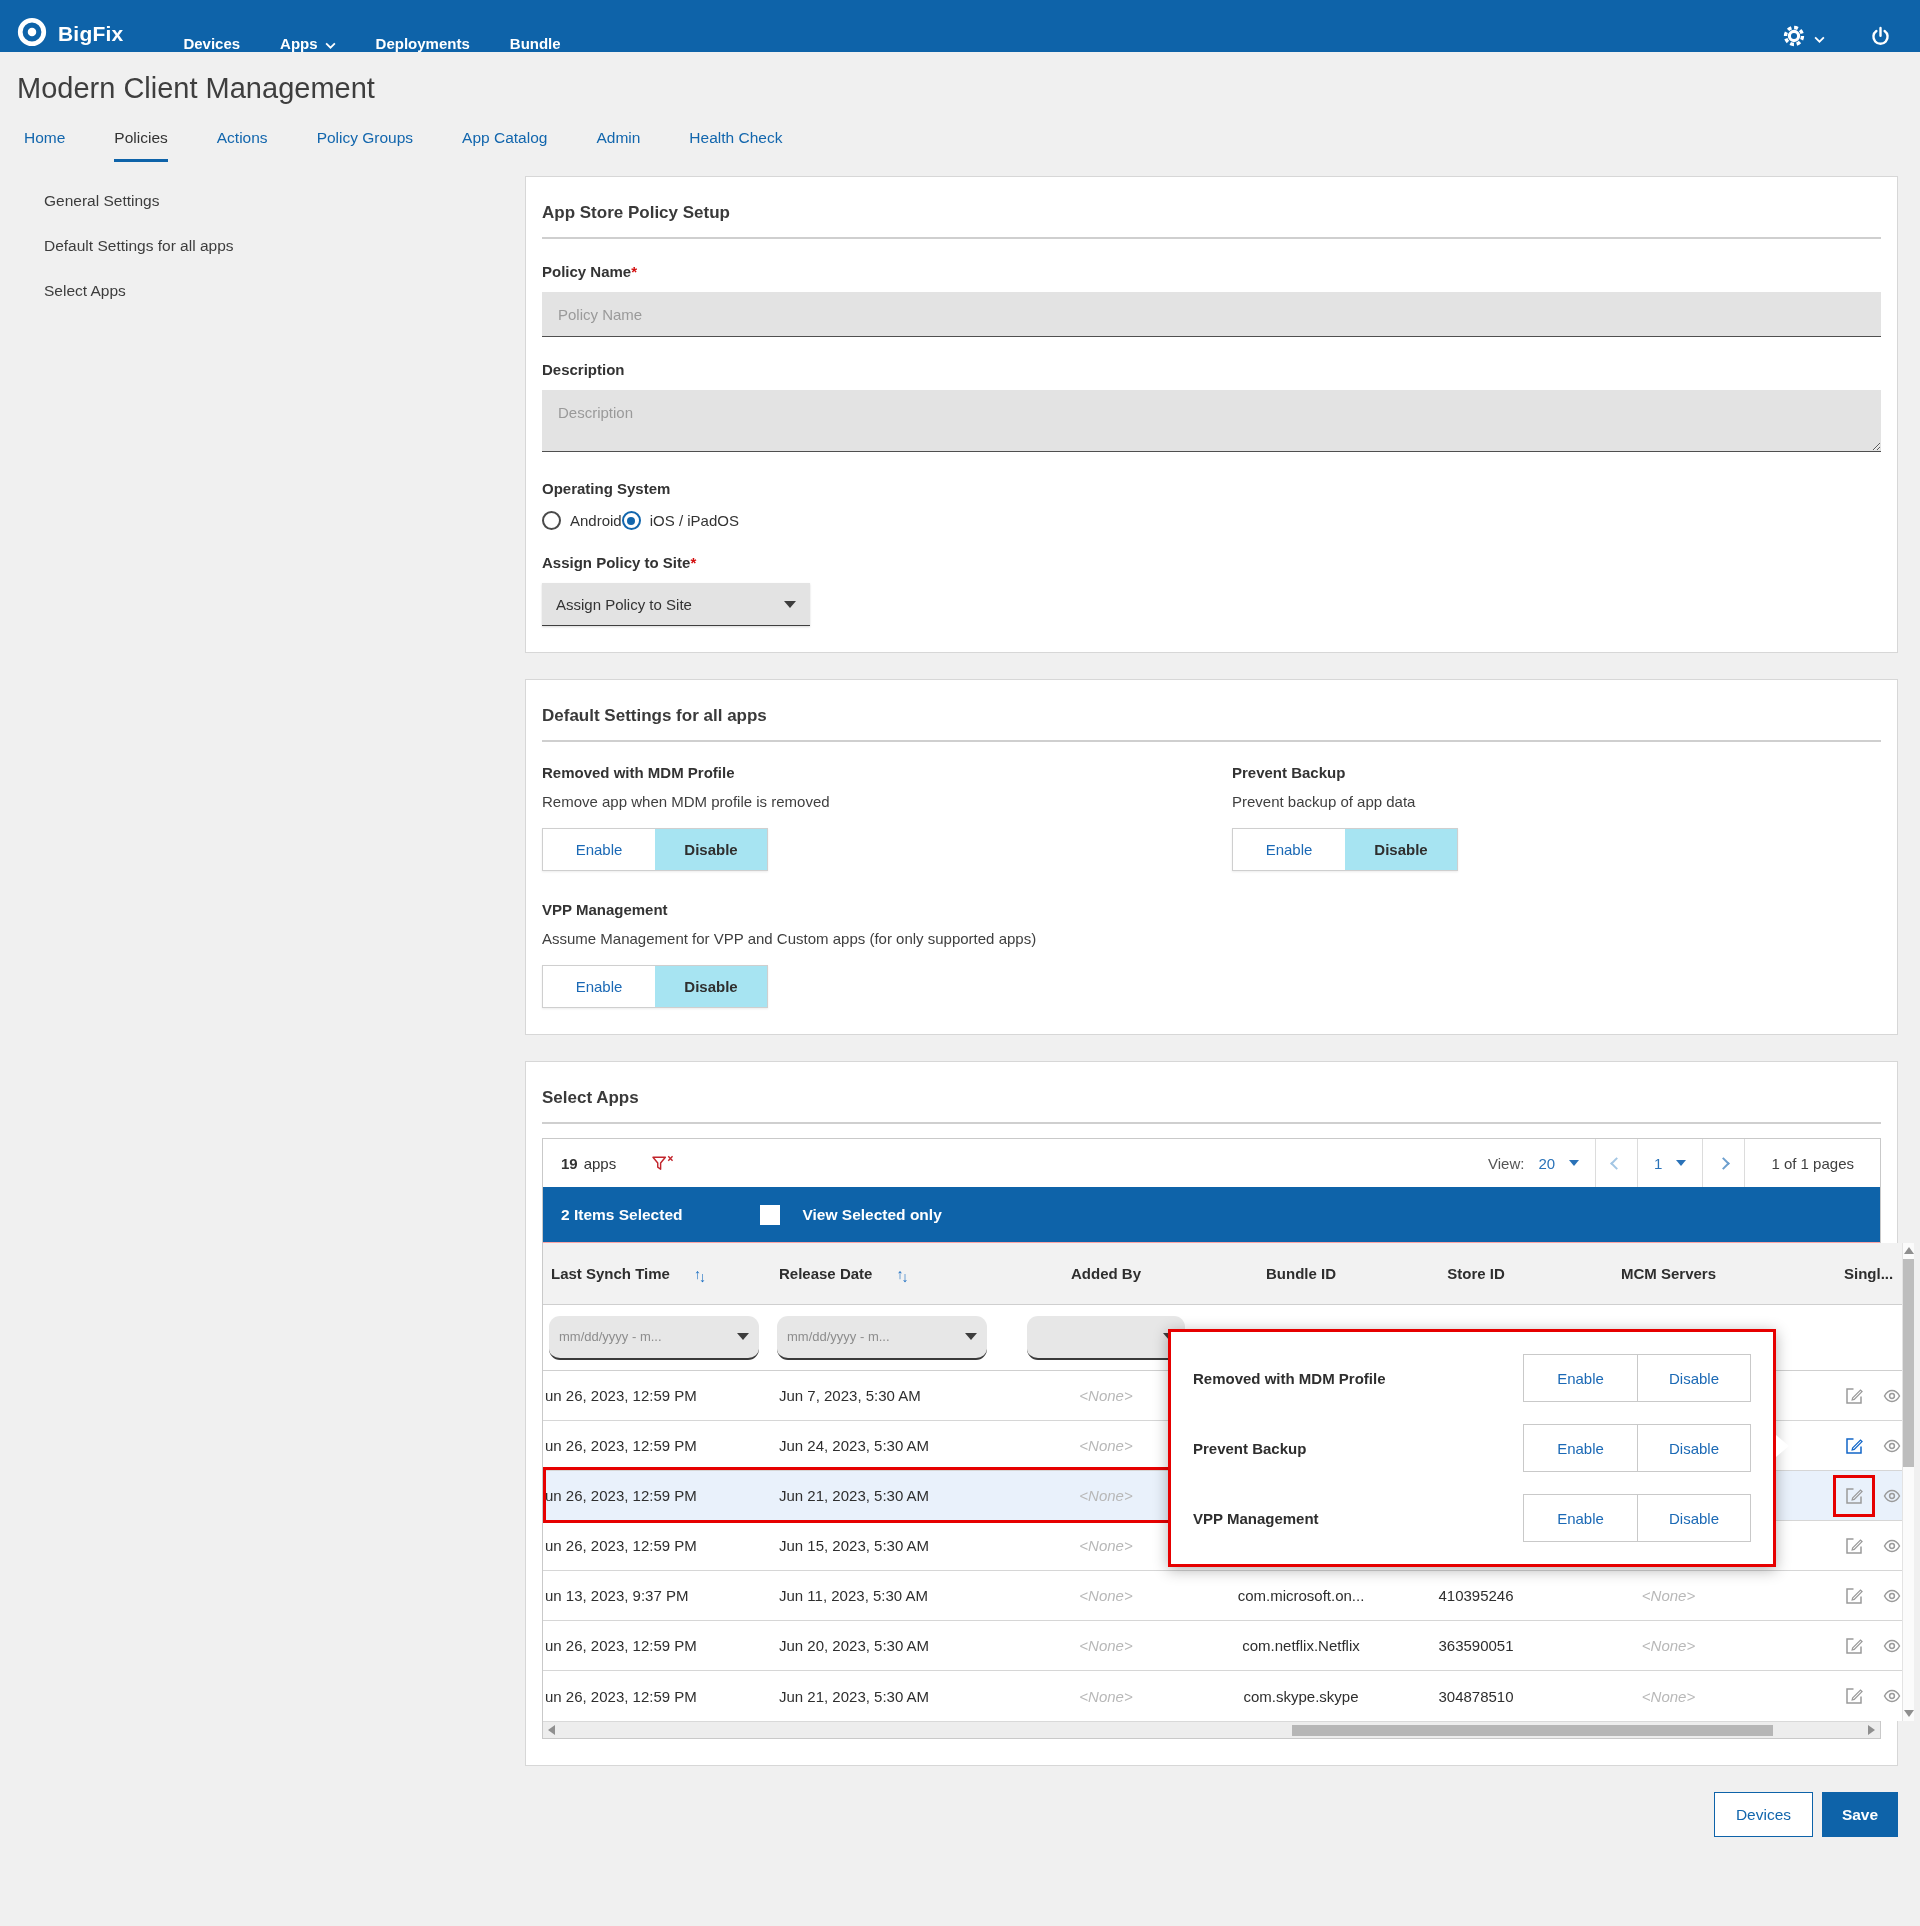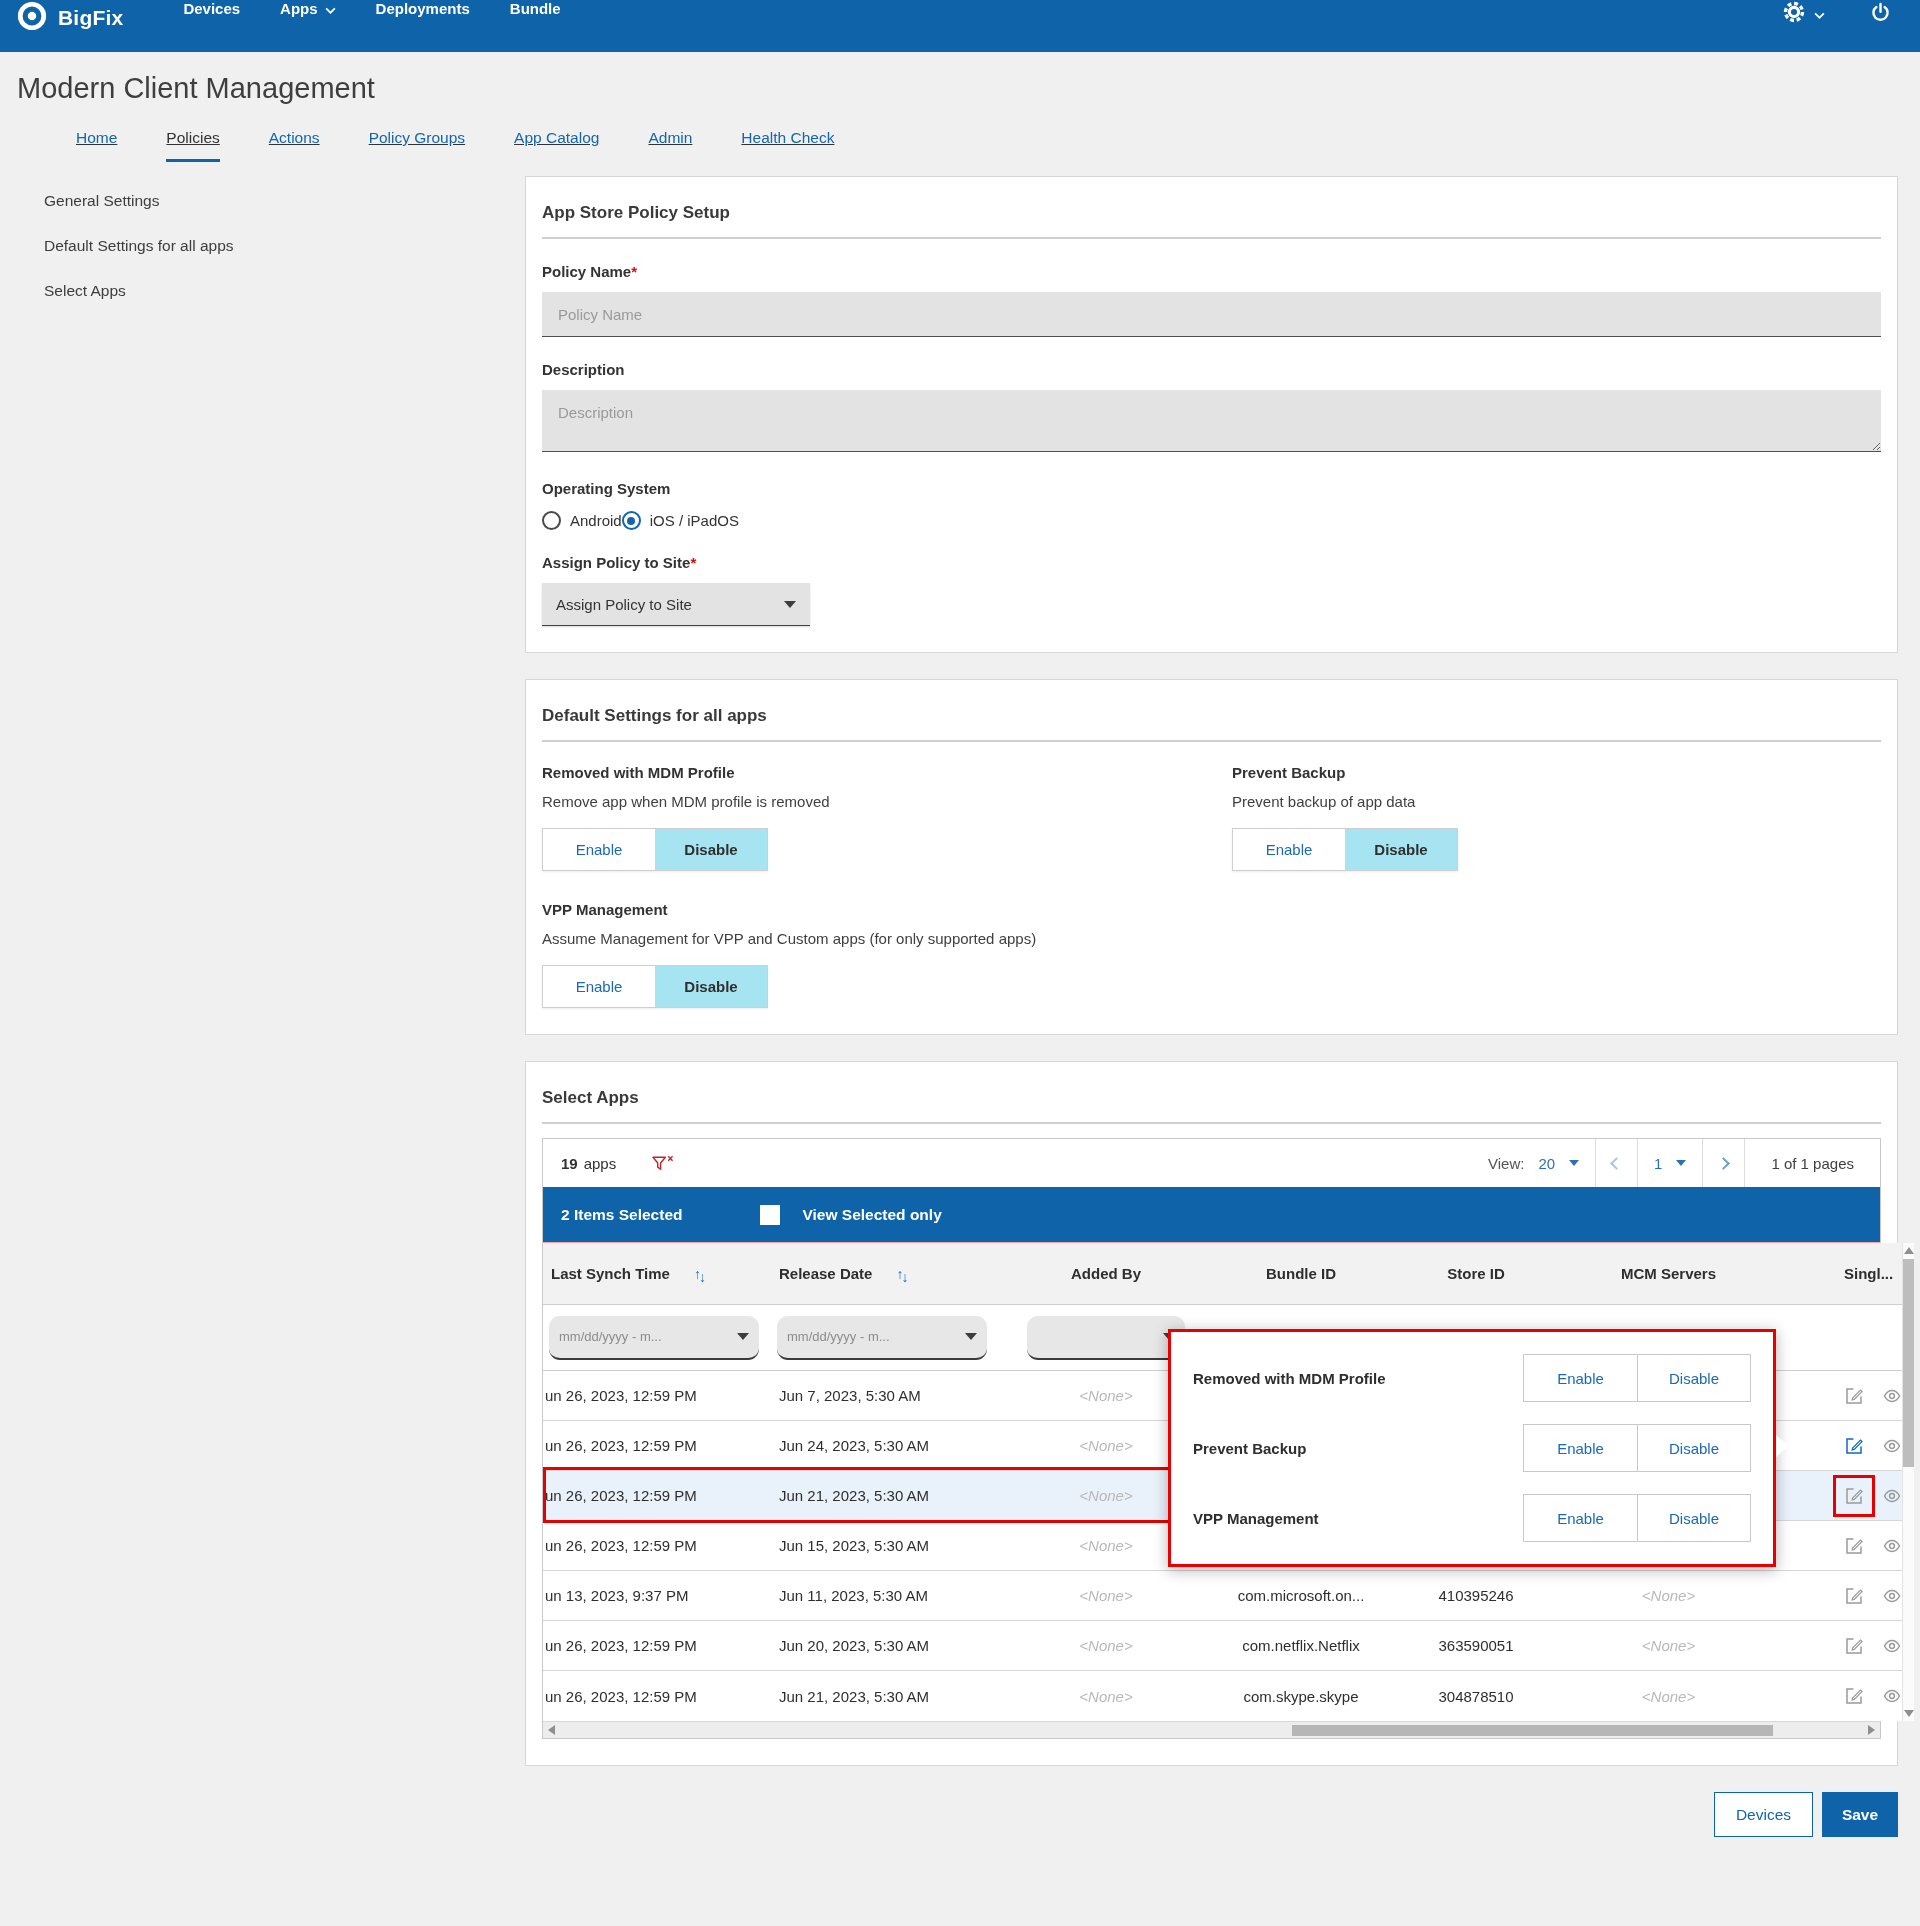--- a/index.html
+++ b/index.html
@@ -1,30 +1,30 @@
 <!DOCTYPE html>
 <html><head>
 <meta charset="utf-8">
 <style>
   * { box-sizing: border-box; margin: 0; padding: 0; }
   html,body { width:1920px; height:1926px; overflow:hidden; }
   body { font-family:"Liberation Sans", sans-serif; background:#f0f0f0; color:#333; }
 
   
-  .topbar { height:52px; background:#0e63a9; display:flex; align-items:flex-start; padding:0 28px 0 16px; }
+  .topbar { height:52px; background:#0e63a9; display:flex; align-items:flex-end; padding:0 28px 0 16px; }
   .logo { display:flex; align-items:center; }
   .brand { color:#fff; font-size:21px; font-weight:bold; margin-left:10px; letter-spacing:.2px; }
   .topnav { display:flex; gap:40px; margin-left:60px; }
   .topnav .nav-item { color:#fff; font-size:15px; font-weight:600; display:flex; align-items:center; gap:7px; cursor:pointer; }
   .top-right { margin-left:auto; display:flex; align-items:center; gap:44px; }
   .icon-btn { display:flex; align-items:center; gap:8px; cursor:pointer; }
 
   
   .page-title { font-size:29px; font-weight:500; color:#3e3e3e; margin:20px 0 24px 17px; }
-  .tabs { display:flex; padding-left:76px;text-decoration:underline; }
+  .tabs { display:flex; padding-left:24px; }
   .tab { font-size:15.5px; color:#1266ad; margin-right:49px; padding-bottom:12px; cursor:pointer; }
   .tab.active { color:#333; border-bottom:3px solid #0e63a9; }
 
   
   .content { position:relative; padding:14px 22px 0 525px; }
   .sidebar { position:absolute; left:44px; top:30px; width:430px; }
   .side-item { font-size:15.5px; color:#3d3d3d; margin-bottom:27px; cursor:pointer; }
 
   .panel { background:#fff; border:1px solid #d7d7d7; padding:16px 16px 26px; margin-bottom:26px; }
   .panel-title { font-size:17px; font-weight:bold; color:#3a3a3a; padding:10px 0 14px; }

